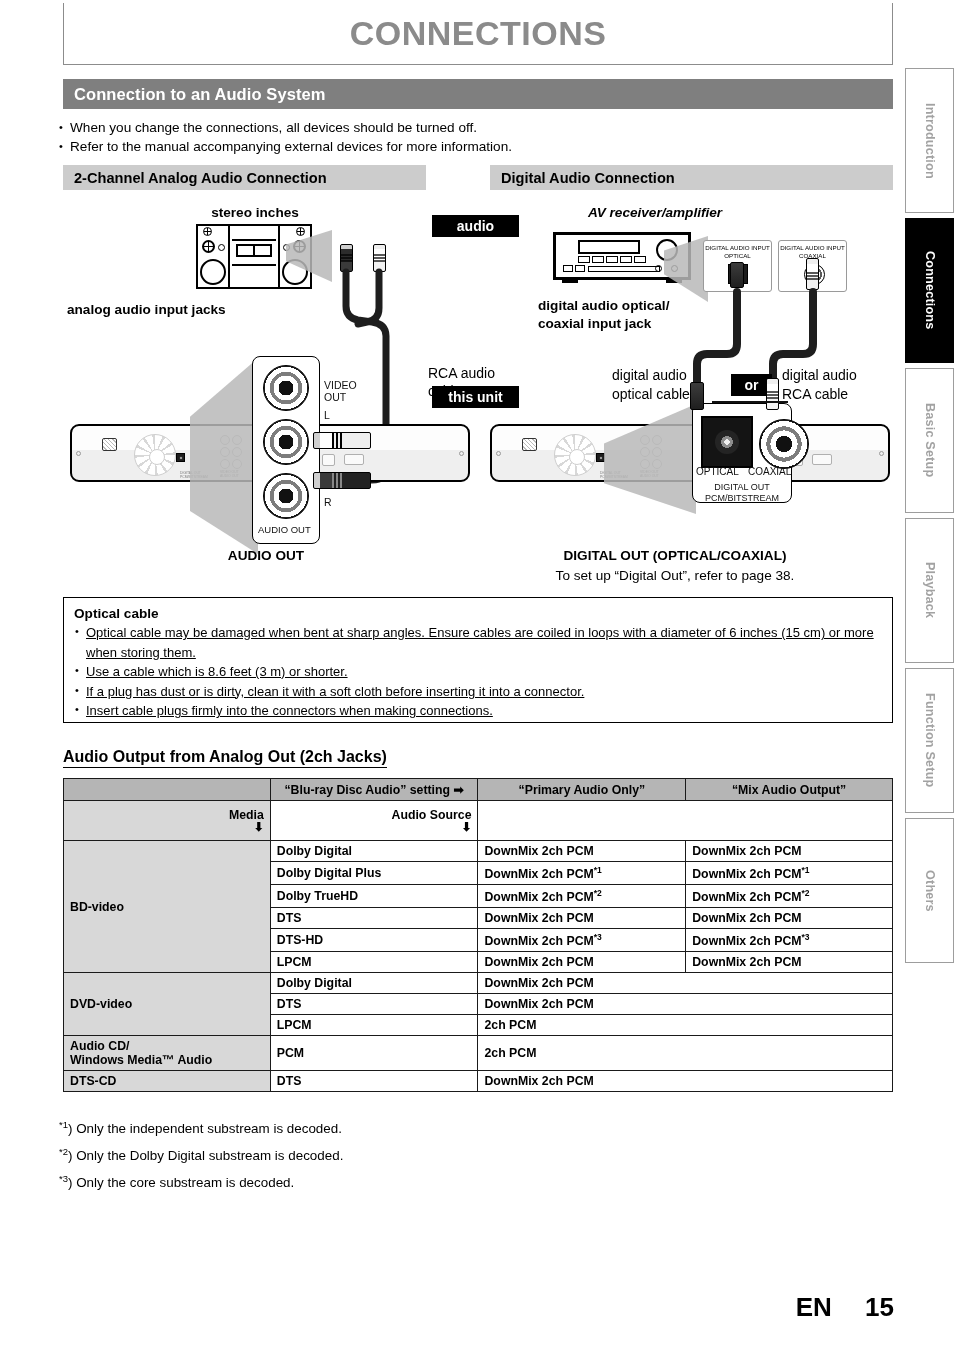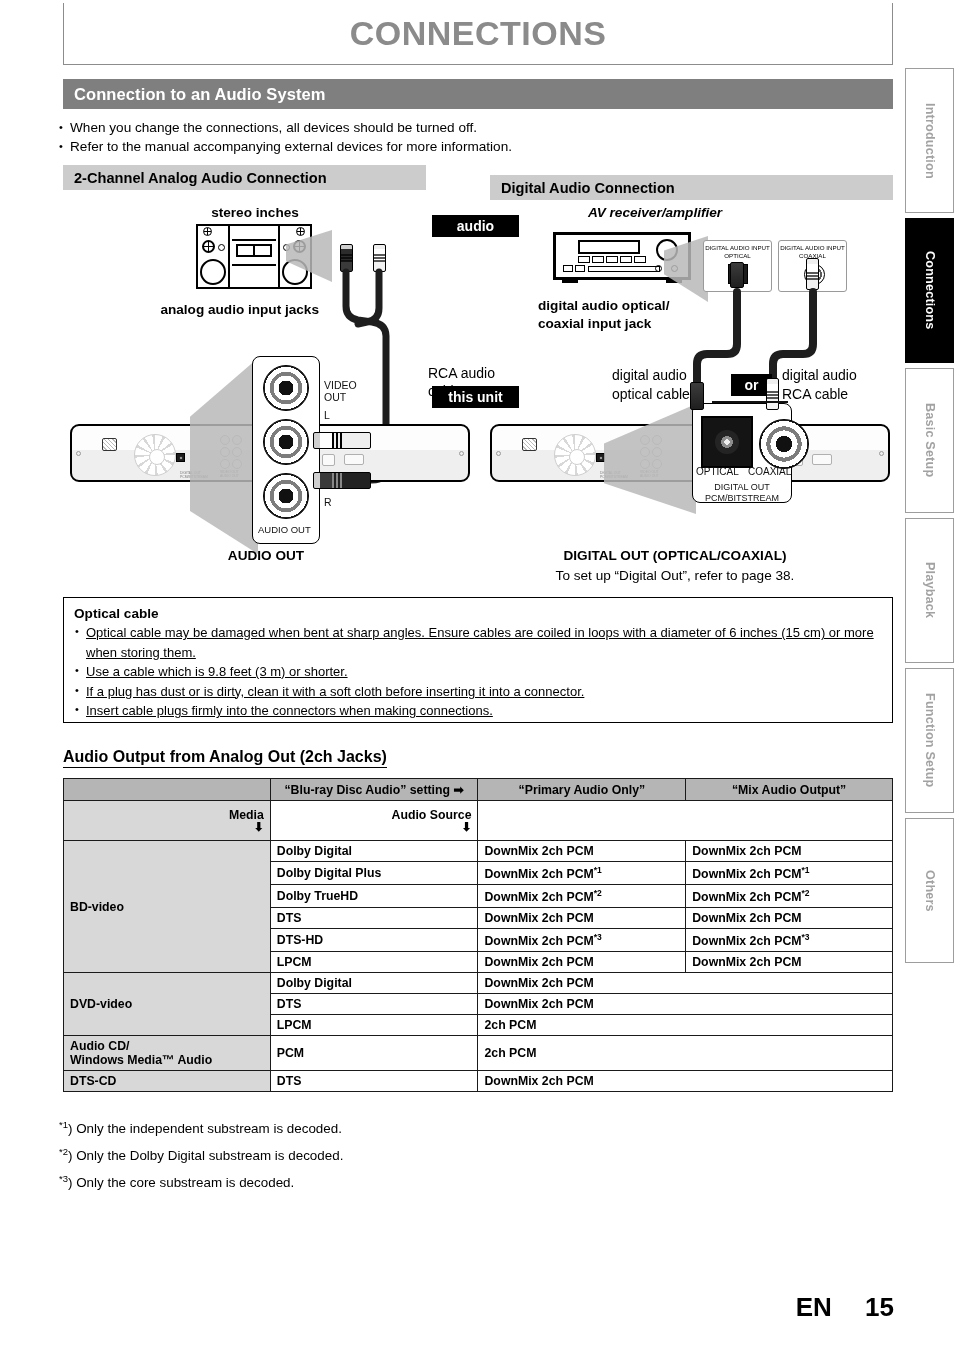--- a/index.html
+++ b/index.html
@@ -44,21 +44,21 @@
     content:"•"; position:absolute; left:0; top:-0.5px; font-size:11px;
   }
 
   
   .subbar{
     position:absolute; height:25px; background:#cccccc;
     display:flex; align-items:center;
   }
   .subbar span{ font-size:14.6px; font-weight:bold; padding-left:11px; }
   #subbar-analog{ left:63px; top:165px; width:363px; }
-  #subbar-digital{ left:490px; top:165px; width:403px;margin-top:10px; }
+  #subbar-digital{ left:490px; top:165px; width:403px; }
 
   
   #diagram{ position:absolute; left:0; top:196px; width:894px; height:390px; }
 
   .dlabel{ position:absolute; font-weight:bold; font-size:13.6px; line-height:17px; }
   .dplain{ position:absolute; font-size:14px; line-height:18.5px; }
   .badge{
     position:absolute; background:#000; color:#fff; font-weight:bold;
     font-size:14px; display:flex; align-items:center; justify-content:center;
     height:22px;
@@ -300,21 +300,21 @@
       <div class="deck"></div>
     </div>
     <div class="spk right">
       <div class="tweet sm" style="left:auto; right:7px;"></div>
       <div class="tweet" style="left:auto; right:6px;"></div>
       <div class="dot" style="left:auto; right:22px;"></div>
       <div class="woofer" style="left:auto; right:4px;"></div>
     </div>
   </div>
 
-  <div class="dlabel" style="left:67px; top:105px; width:252px; text-align:right;">analog audio input jacks</div>
+  <div class="dlabel" style="left:67px; top:105px; width:252px; text-align:left;">analog audio input jacks</div>
 
   <div class="cone" style="left:286px; top:34px; width:46px; height:52px; clip-path:polygon(0% 28%, 100% 0%, 100% 100%, 0% 60%);"></div>
 
   <div id="audio-in-box">
     <div class="cap">AUDIO IN</div>
     <div class="rl" style="left:11px;">R</div>
     <div class="rl" style="left:45px;">L</div>
     <div class="rcajack" style="left:6px; top:22px;"></div>
     <div class="rcajack" style="left:39px; top:22px;"></div>
   </div>
@@ -501,21 +501,21 @@
   </div>
   <div style="position:absolute; left:712px; top:205px; width:76px; height:1.6px; background:#111;"></div>
 
   <div class="undercap" style="left:530px; top:352px; width:290px;">DIGITAL OUT (OPTICAL/COAXIAL)</div>
   <div class="undersub" style="left:520px; top:372px; width:310px;">To set up “Digital Out”, refer to page 38.</div>
 </div>
 
 <div id="optnote">
   <h4>Optical cable</h4>
   <div class="li">Optical cable may be damaged when bent at sharp angles. Ensure cables are coiled in loops with a diameter of 6 inches (15 cm) or more when storing them.</div>
-  <div class="li">Use a cable which is 9.8 feet (3 m) or shorter.</div>
+  <div class="li">Use a cable which is 8.6 feet (3 m) or shorter.</div>
   <div class="li">If a plug has dust or is dirty, clean it with a soft cloth before inserting it into a connector.</div>
   <div class="li">Insert cable plugs firmly into the connectors when making connections.</div>
 </div>
 
 <div id="tbl-title">Audio Output from Analog Out (2ch Jacks)</div>
 <table id="atable">
   <colgroup>
     <col style="width:207px">
       <col style="width:208px">
       <col style="width:208px">

